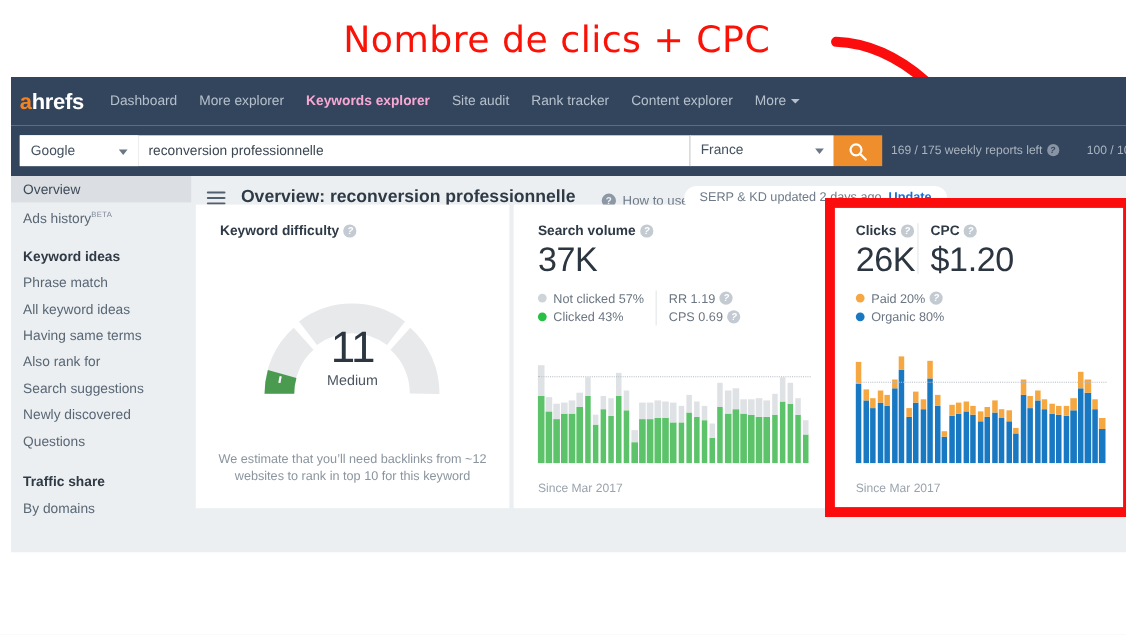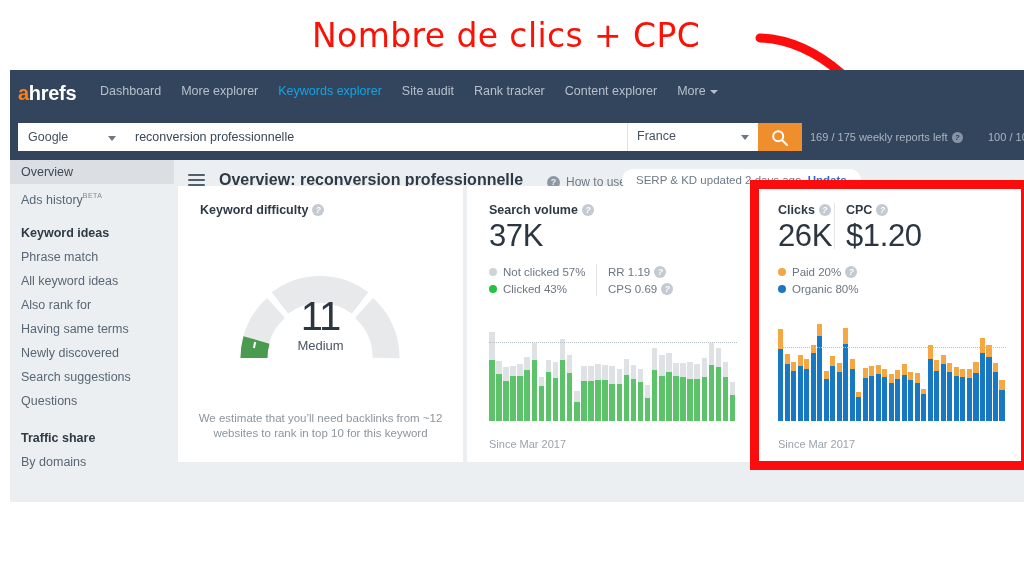--- a/index.html
+++ b/index.html
@@ -21,21 +21,21 @@
 
   
   .app{position:absolute;left:10px;top:70px;width:1014px;height:432px;background:#eceff1;overflow:hidden;}
 
   
   .navbar{position:absolute;left:0;top:0;width:1014px;height:44px;background:#33455c;}
   .logo{position:absolute;left:8px;top:12px;font-size:20px;font-weight:bold;color:#ffffff;letter-spacing:-.3px;}
   .logo .a{color:#f5821f;}
   .navlinks{position:absolute;left:90px;top:14px;display:flex;align-items:center;gap:20px;text-align:center;}
   .navlink{font-size:12.5px;color:#b6c0cc;white-space:nowrap;cursor:pointer;}
-  .navlink.active{color:#0ea5e9;font-weight:normal;}
+  .navlink.active{color:#f9a8d4;font-weight:bold;}
   .caret{display:inline-block;margin-left:4px;border-left:4px solid transparent;border-right:4px solid transparent;border-top:4px solid #b6c0cc;vertical-align:middle;}
 
   
   .searchrow{position:absolute;left:0;top:44px;width:1014px;height:46px;background:#33455c;}
   .se-select{position:absolute;left:8px;top:9px;width:108px;height:28px;background:#fff;border:1px solid #fff;box-sizing:border-box;}
   .se-select .lbl{position:absolute;left:9px;top:6px;font-size:12.5px;color:#44515f;}
   .se-select .cv{position:absolute;right:9px;top:12px;border-left:4px solid transparent;border-right:4px solid transparent;border-top:5px solid #6b7785;}
   .kw-input{position:absolute;left:116px;top:9px;width:501px;height:28px;background:#fff;border:none;box-sizing:border-box;
             padding-left:9px;font-size:12.5px;color:#3b4753;font-family:inherit;outline:none;}
   .cc-select{position:absolute;left:617px;top:9px;width:131px;height:28px;background:#fff;box-sizing:border-box;border-left:1px solid #e2e2e2;}
@@ -154,24 +154,24 @@
       <div class="quota2">100 / 100</div>
     </div>
 
     <div class="sidebar">
       <div class="sb-item sel">Overview</div>
       <div class="sb-item"><span>Ads history</span><span class="beta">BETA</span></div>
       <div class="sb-gap"></div>
       <div class="sb-head">Keyword ideas</div>
       <div class="sb-item">Phrase match</div>
       <div class="sb-item">All keyword ideas</div>
+      <div class="sb-item">Having same terms</div>
       <div class="sb-item">Also rank for</div>
-      <div class="sb-item">Having same terms</div>
+      <div class="sb-item">Search suggestions</div>
       <div class="sb-item">Newly discovered</div>
-      <div class="sb-item">Search suggestions</div>
       <div class="sb-item">Questions</div>
       <div class="sb-gap"></div>
       <div class="sb-head">Traffic share</div>
       <div class="sb-item">By domains</div>
     </div>
 
     <div class="content">
       <div class="chead">
         <div class="burger">
             <i></i>

